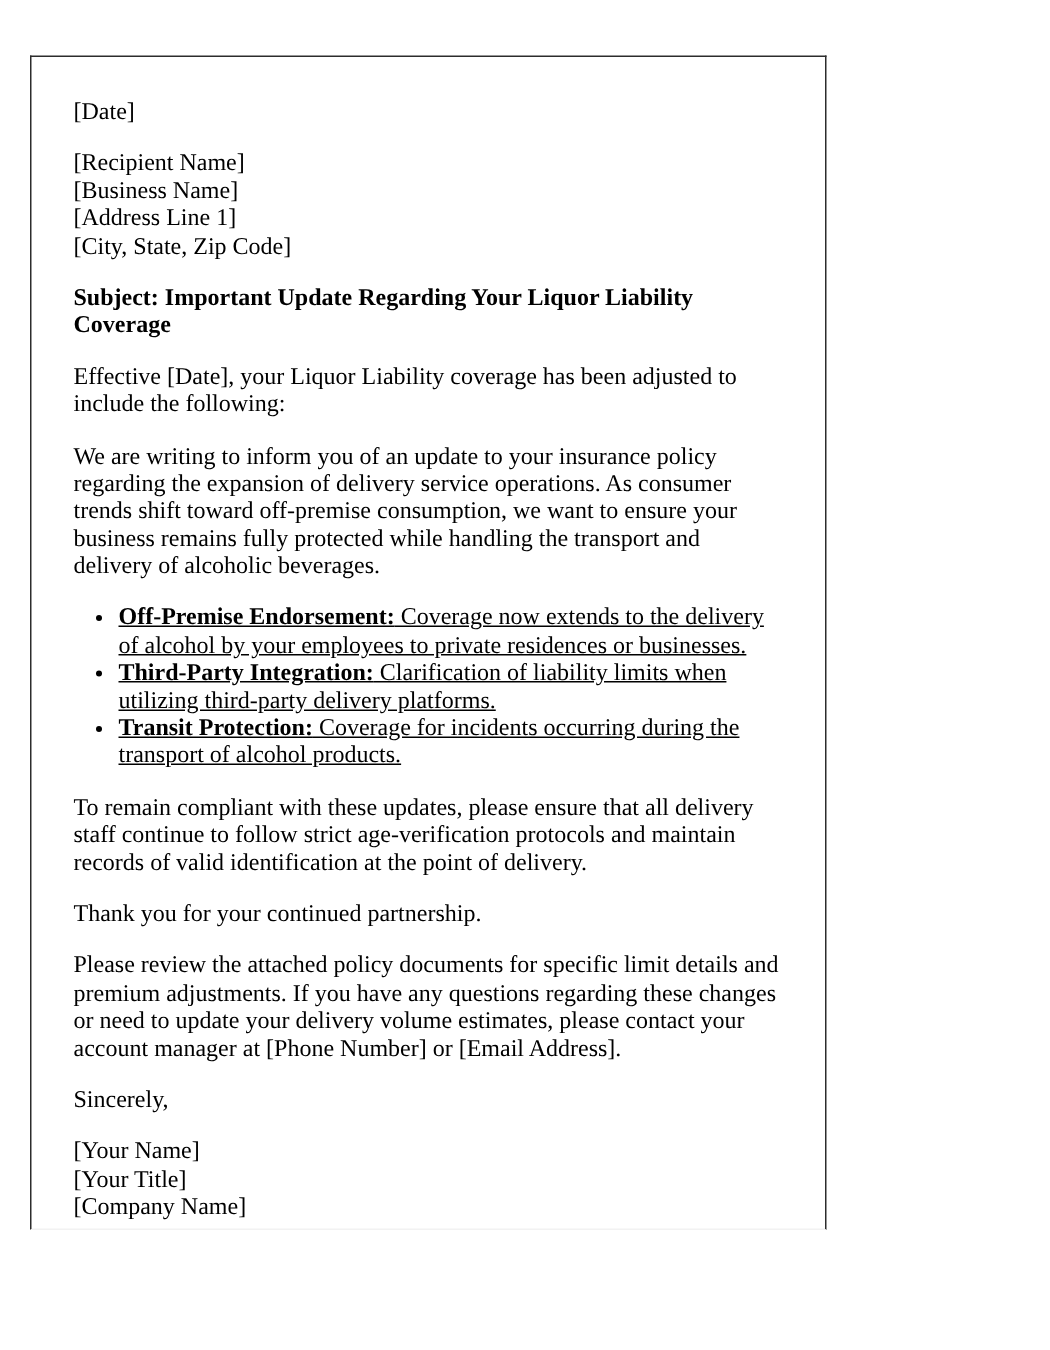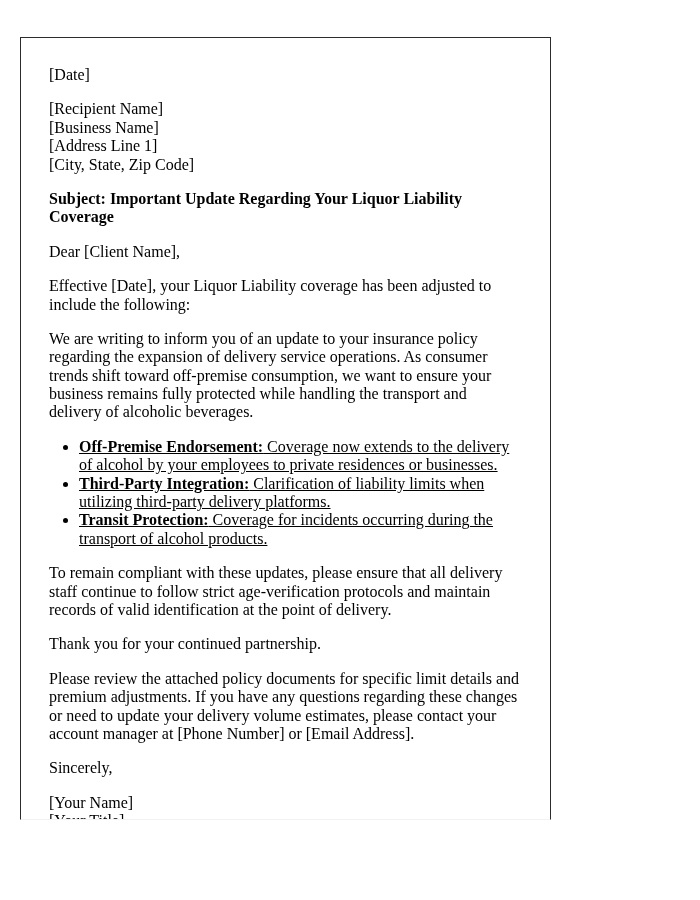--- a/index.html
+++ b/index.html
@@ -58,21 +58,20 @@
 
   <div class="block">
     <div>[Recipient Name]</div>
     <div>[Business Name]</div>
     <div>[Address Line 1]</div>
     <div>[City, State, Zip Code]</div>
   </div>
 
   <p class="bold">Subject: Important Update Regarding Your Liquor Liability Coverage</p>
 
-  <p>Dear [Client Name],</p>
 
   <p>Effective [Date], your Liquor Liability coverage has been adjusted to include the following:</p>
 
   <p>We are writing to inform you of an update to your insurance policy regarding the expansion of delivery service operations. As consumer trends shift toward off-premise consumption, we want to ensure your business remains fully protected while handling the transport and delivery of alcoholic beverages.</p>
 
   <ul class="coverage-list">
     <li><span class="bold">Off-Premise Endorsement:</span><span> Coverage now extends to the delivery of alcohol by your employees to private residences or businesses.</span></li>
     <li><span class="bold">Third-Party Integration:</span><span> Clarification of liability limits when utilizing third-party delivery platforms.</span></li>
     <li><span class="bold">Transit Protection:</span><span> Coverage for incidents occurring during the transport of alcohol products.</span></li>
   </ul>

